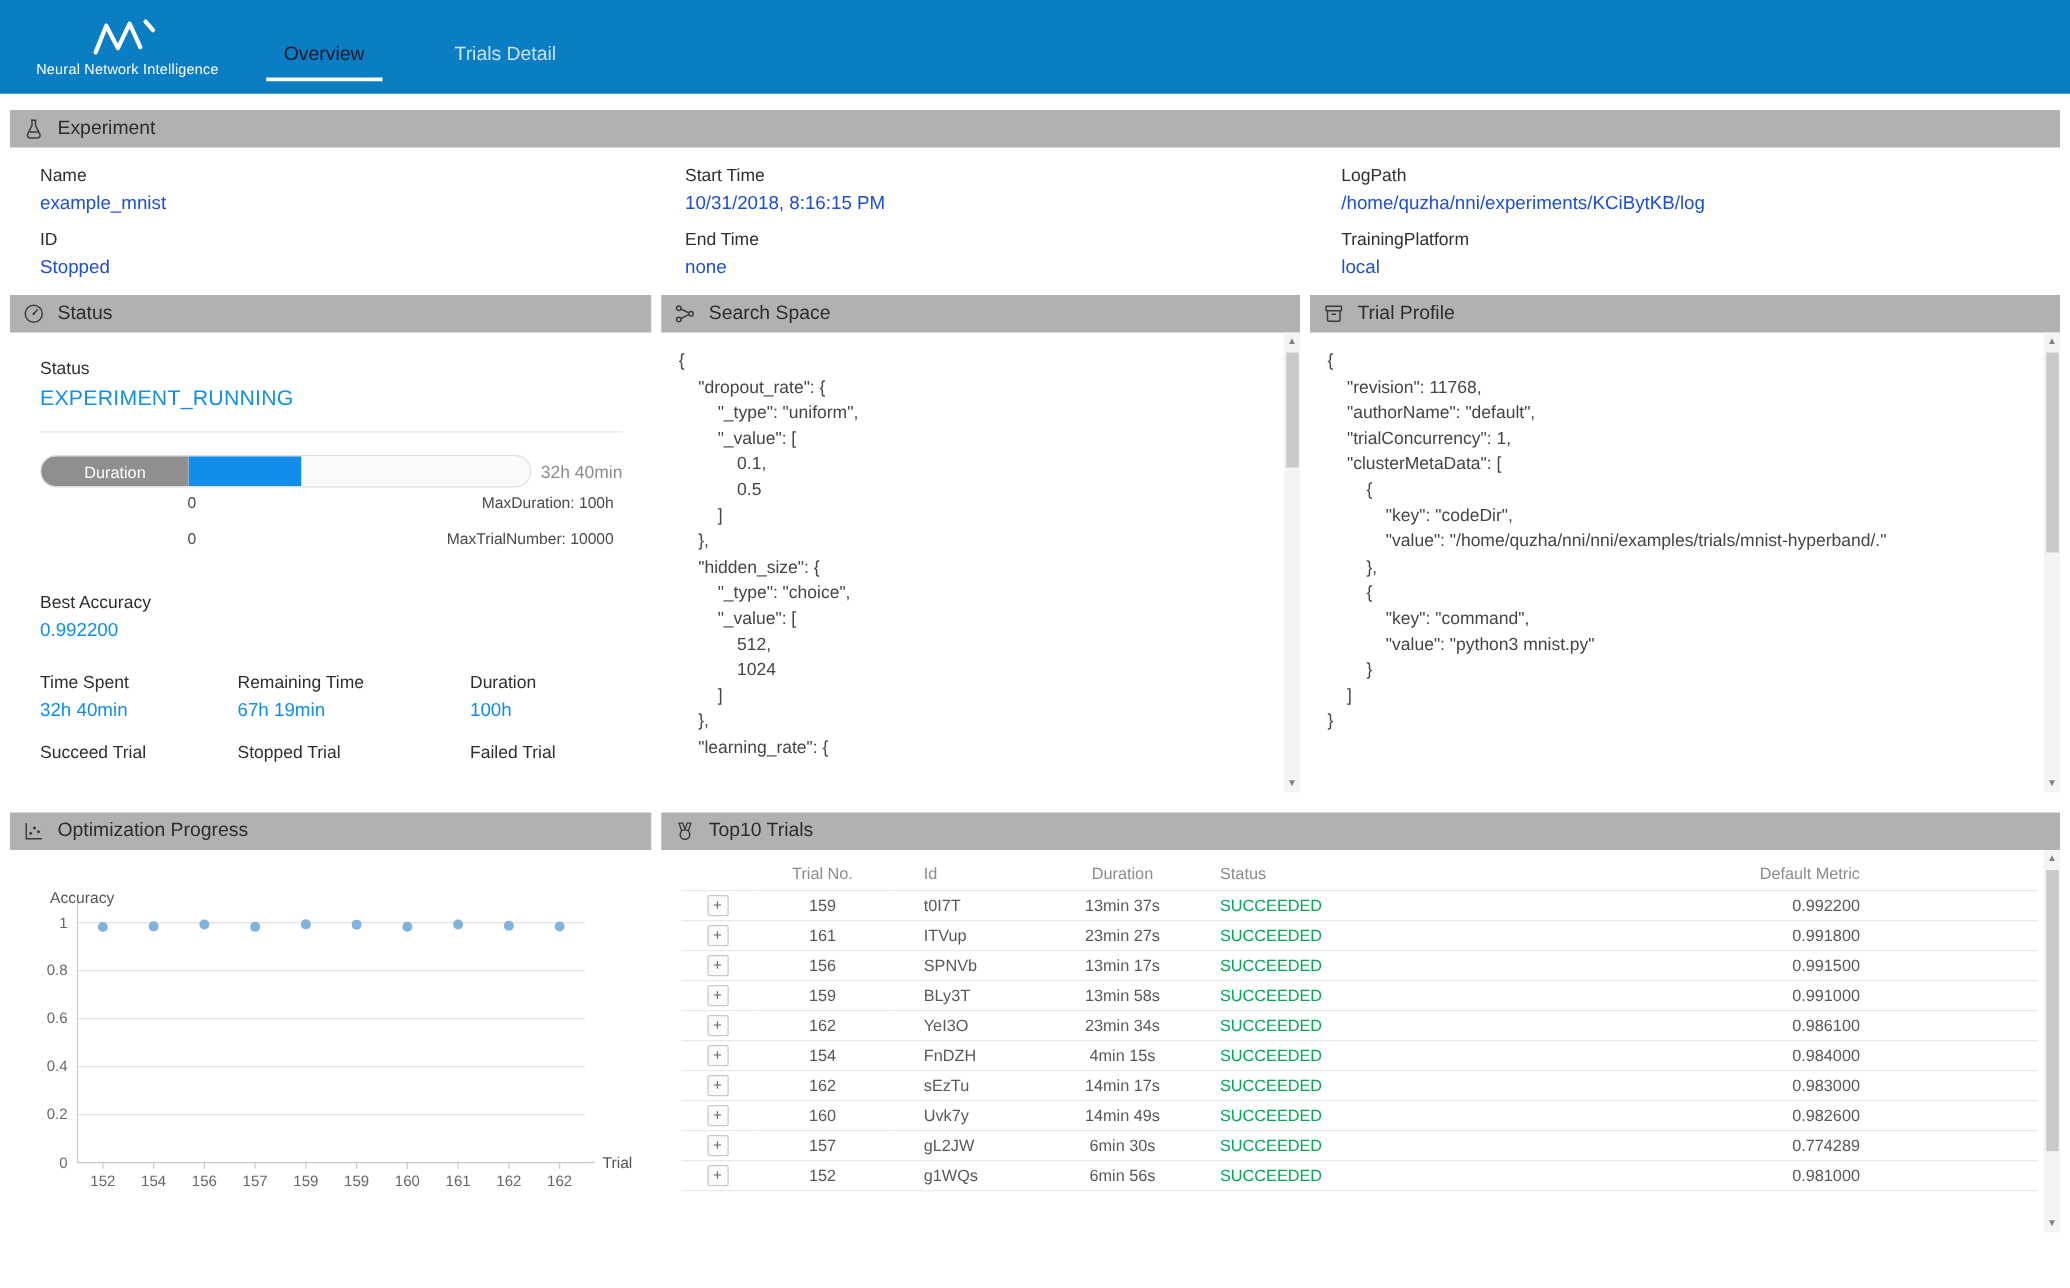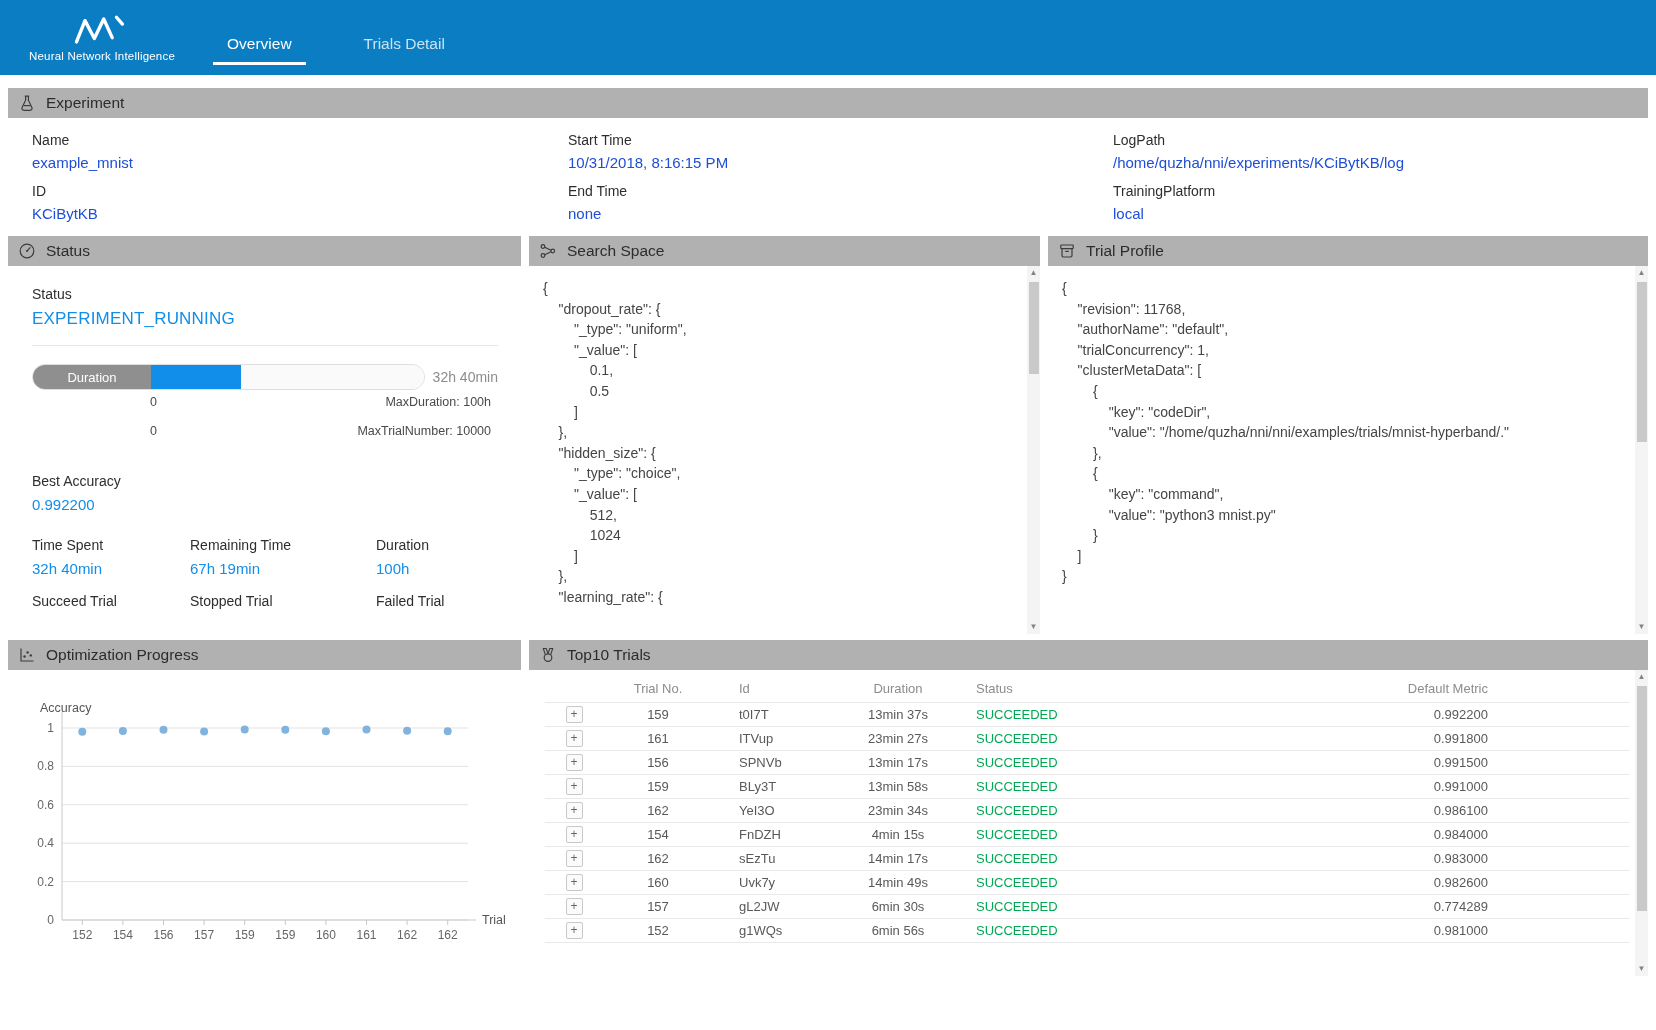--- a/index.html
+++ b/index.html
@@ -7,36 +7,36 @@
               font-family:"Liberation Sans", sans-serif; }
 
   
   .topbar { height:75px; background:#0b7dc2; display:flex; align-items:center; }
   .brand { margin-left:23px; width:158px; display:flex; flex-direction:column; align-items:center; cursor:pointer; }
   .brand-logo { width:66px; height:34px; margin-bottom:3px; }
   .brand-text { color:#fff; font-size:11.5px; letter-spacing:.2px; white-space:nowrap; }
   .tabs { display:flex; margin-left:32px; gap:44px; height:75px; align-items:center; }
   .tab { color:rgba(255,255,255,.78); font-size:15.5px; padding:24px 14px 9px; cursor:pointer;
          border-bottom:3px solid transparent; }
-  .tab.active { color:#ffffff; border-bottom-color:#fff; }
+  .tab.active { color:#0f172a; border-bottom-color:#fff; }
 
   
   .content { padding:13px 8px 0; }
   .row { display:flex; gap:8px; }
   .row-mid { margin-top:0; }
-  .row-bottom { margin-top:6px; }
+  .row-bottom { margin-top:16px; }
   .panel { background:#fff; }
 
   .panel-header { height:30px; background:#b1b1b1; display:flex; align-items:center; padding:0 10px; gap:10px; }
   .ph-icon { width:18px; height:18px; flex:0 0 auto; }
   .ph-title { font-size:15.5px; color:#2c2c2c; }
 
   
   .experiment-panel { width:1640px; }
-  .experiment-body { display:flex; padding:2px 0 14px 24px;gap:20px; }
+  .experiment-body { display:flex; padding:2px 0 14px 24px; }
   .exp-col1 { width:516px; } .exp-col2 { width:525px; } .exp-col3 { flex:1; }
   .field-label { font-size:14px; color:#2e2e2e; margin-top:12px; }
   .field-value { font-size:15px; color:#1d4ed8; margin-top:6px; }
 
   
   .status-panel { width:513px; }
   .searchspace-panel { width:511px; }
   .trialprofile-panel { width:600px; }
   .panel-body { position:relative; height:368px; overflow:hidden; }
 
@@ -122,21 +122,21 @@
           <path d="M6.8 2.2h4.4 M7.6 2.2v4L4.1 13.5a2 2 0 0 0 1.9 2.8h6a2 2 0 0 0 1.9-2.8L10.4 6.2v-4" stroke="#3c3c3c" stroke-width="1.2" fill="none"></path>
           <path d="M5.6 11.6h6.8" stroke="#3c3c3c" stroke-width="1.2" fill="none"></path>
         </svg>
         <span class="ph-title">Experiment</span>
       </div>
       <div class="experiment-body">
         <div class="exp-col exp-col1">
             <div class="field-label">Name</div>
             <div class="field-value">example_mnist</div>
             <div class="field-label">ID</div>
-            <div class="field-value">KCiBytKB</div>
+            <div class="field-value">Stopped</div>
           </div>
         <div class="exp-col exp-col2">
             <div class="field-label">Start Time</div>
             <div class="field-value">10/31/2018, 8:16:15 PM</div>
             <div class="field-label">End Time</div>
             <div class="field-value">none</div>
           </div>
         <div class="exp-col exp-col3">
             <div class="field-label">LogPath</div>
             <div class="field-value">/home/quzha/nni/experiments/KCiBytKB/log</div>

